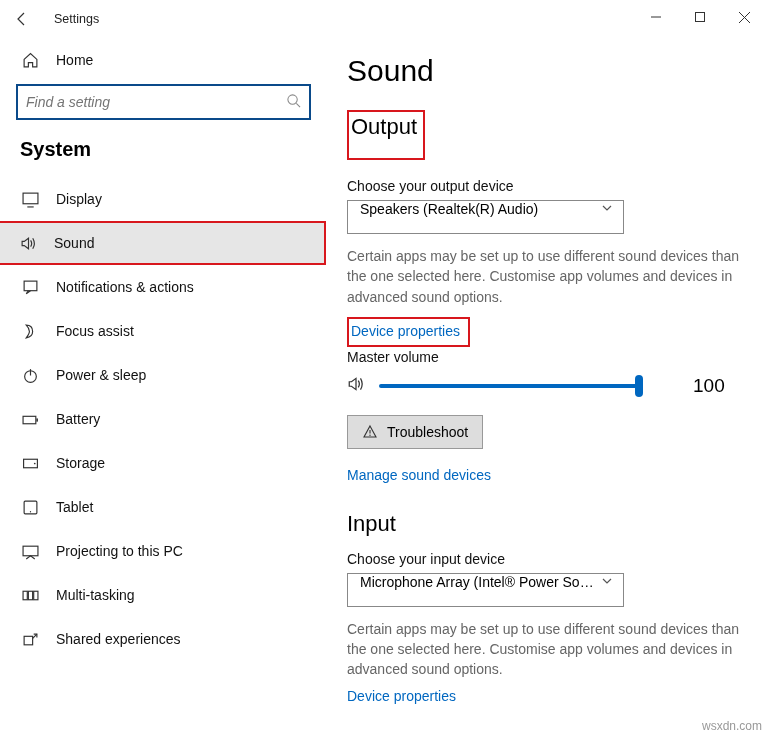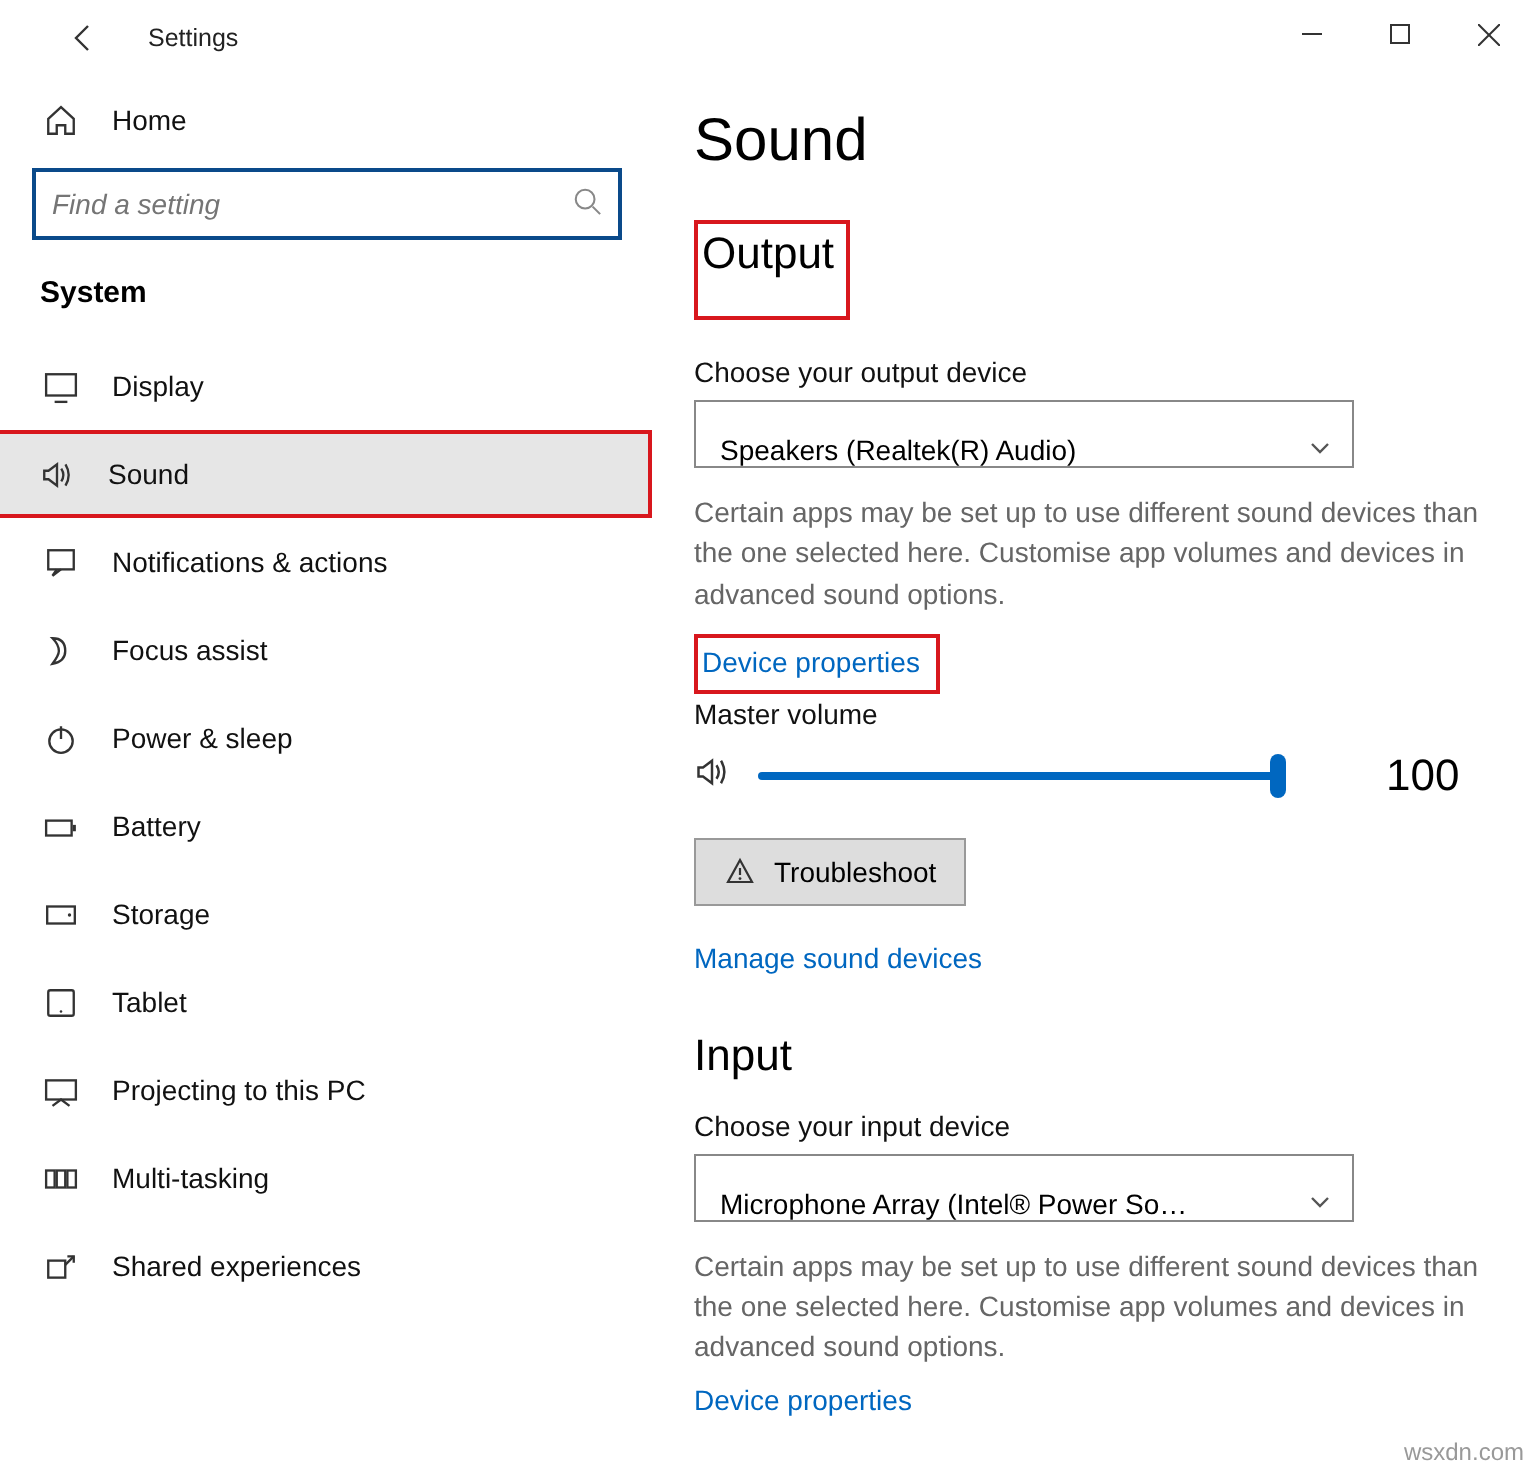--- a/index.html
+++ b/index.html
@@ -10,21 +10,21 @@
       background: #fff;
       width: 770px;
       height: 737px;
       overflow: hidden;
       position: relative;
     }
     .titlebar {
       height: 38px;
       display: flex;
       align-items: center;
-      padding-left: 24px;
+      padding-left: 4px;
     }
     .titlebar .back-btn {
       width: 36px; height: 36px;
       display: flex; align-items: center; justify-content: center;
       cursor: default;
     }
     .titlebar .title {
       font-size: 12.5px;
       margin-left: 14px;
       color: #222;
@@ -75,21 +75,21 @@
       border: none;
       outline: none;
       font-size: 14px;
       font-family: inherit;
       font-style: italic;
       color: #888;
       background: transparent;
     }
     .system-header {
       font-weight: 600;
-      font-size: 15px;
+      font-size: 20px;
       margin: 6px 0 16px 4px;
     }
     .side-item.active {
       background: #e6e6e6;
       border: 2.5px solid #d8171d;
       margin-left: -20px;
       padding-left: 20px;
       margin-right: -15px;
     }
     .main {
@@ -114,24 +114,24 @@
       padding: 2px 6px 18px 2px;
       margin-bottom: 10px;
     }
     .field-label {
       font-size: 14px;
       margin: 8px 0 6px 0;
       color: #111;
     }
     .select-box {
       border: 1px solid #888;
-      width: 330px;
+      width: 277px;
       height: 34px;
       display: flex;
-      align-items: flex-end;
+      align-items: flex-start;
       justify-content: space-between;
       padding: 0 10px 0 12px;
       font-size: 14px;
       background: #fff;
     }
     .desc {
       font-size: 14px;
       color: #666;
       margin: 12px 0 8px 0;
       line-height: 1.45;
@@ -162,21 +162,21 @@
     }
     .slider-thumb {
       position: absolute;
       right: -4px; top: -9px;
       width: 8px; height: 22px;
       background: #0067c0;
       border-radius: 4px;
     }
     .slider-val {
       margin-left: 54px;
-      font-size: 22px;
+      font-size: 19px;
     }
     .ts-btn {
       border: 1px solid #999;
       background: #ddd;
       height: 34px;
       padding: 0 14px;
       display: inline-flex;
       align-items: center;
       font-size: 14px;
     }

